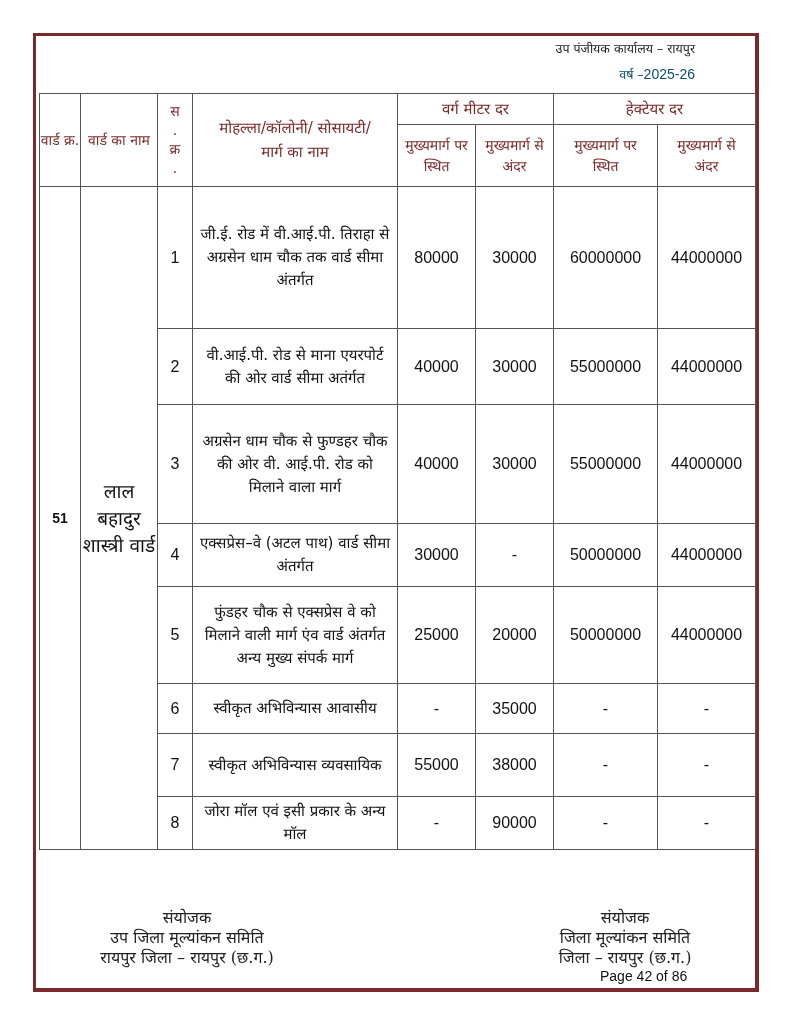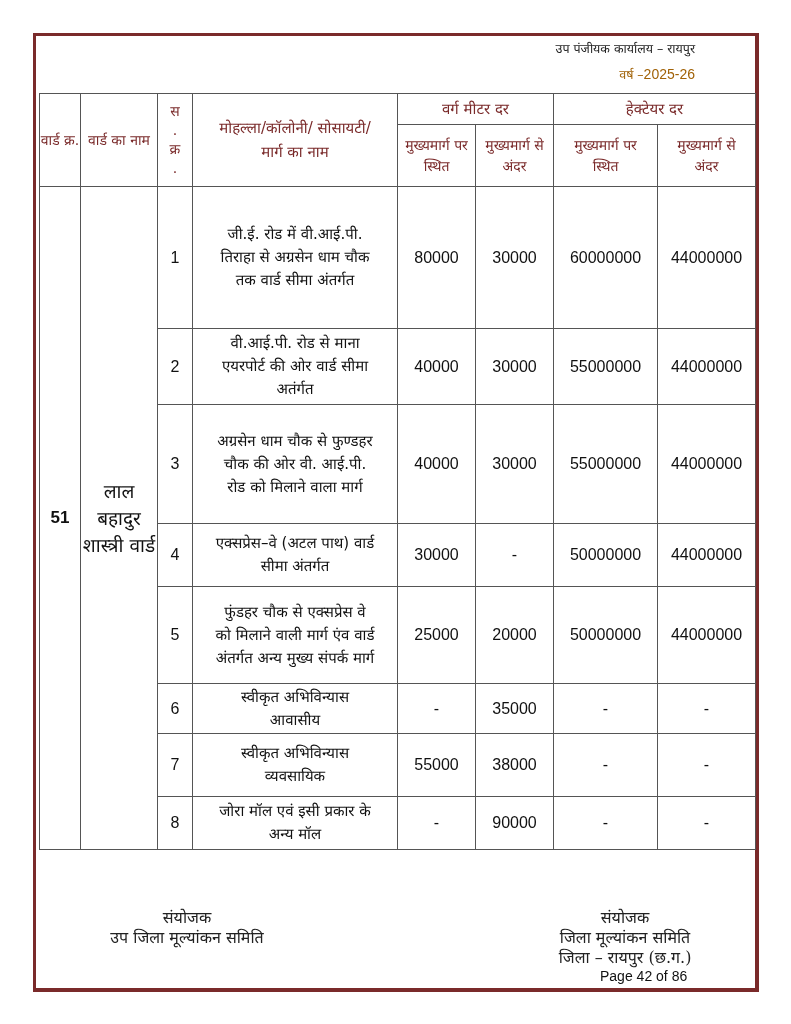--- a/index.html
+++ b/index.html
@@ -2,31 +2,31 @@
 <html><head>
 <meta charset="utf-8">
 <style>
   html, body { margin: 0; padding: 0; background: #ffffff; }
   body { width: 791px; height: 1024px; position: relative; overflow: hidden;
          font-family: "DejaVu Sans", sans-serif; color: #111; }
   .page-border { position: absolute; left: 33px; top: 33px; width: 719px; height: 952px;
          border: 3px solid #7a2a2a; border-right-width: 4px; border-bottom-width: 4px; box-sizing: content-box; }
   .office { position: absolute; right: 96px; top: 40px; font-family: "DejaVu Serif", serif;
          font-size: 12.5px; color: #222; text-align: left; }
-  .year { position: absolute; right: 96px; top: 66px; font-size: 13px; color: #a16207; text-align: right; }
+  .year { position: absolute; right: 96px; top: 66px; font-size: 13px; color: #0c4a6e; text-align: right; }
   .year .year-label { font-family: "DejaVu Serif", serif; font-size: 12.5px; }
   .year .year-val { font-family: "Liberation Sans", sans-serif; font-size: 14px; }
 
   table.rates { position: absolute; left: 39px; top: 93px; border-collapse: collapse; table-layout: fixed; width: 716px; }
   table.rates th, table.rates td { border: 1px solid #555; padding: 0; text-align: center; vertical-align: middle; }
   table.rates th { color: #7a2a2a; font-weight: normal; font-family: "DejaVu Sans", sans-serif; font-size: 14px; line-height: 21px; }
-  table.rates td.loc { font-family: "DejaVu Sans", sans-serif; font-size: 15px; line-height: 23px; color: #111; padding: 0 22px; }
+  table.rates td.loc { font-family: "DejaVu Sans", sans-serif; font-size: 15px; line-height: 23px; color: #111; padding: 0 6px; }
   table.rates td.num { font-family: "Liberation Sans", sans-serif; font-size: 16px; color: #111; }
   table.rates td.sno { font-family: "Liberation Sans", sans-serif; font-size: 16px; color: #111; }
-  table.rates td.wardno { font-family: "Liberation Sans", sans-serif; font-weight: bold; font-size: 17px; }
+  table.rates td.wardno { font-family: "Liberation Sans", sans-serif; font-weight: bold; font-size: 14px; }
   table.rates td.wardname { font-family: "DejaVu Sans", sans-serif; font-size: 19px; line-height: 27px; }
   .sno-head span { display: block; line-height: 19px; }
 
   .sig { position: absolute; font-family: "DejaVu Serif", serif; font-size: 16px; color: #222; text-align: center; line-height: 20px; }
   .sig-left { left: 72px; top: 908px; width: 230px; }
   .sig-right { left: 540px; top: 908px; width: 170px; }
   .page-num { position: absolute; left: 600px; top: 968px; font-family: "Liberation Sans", sans-serif; font-size: 14px; color: #111; }
   .page-num b { font-weight: normal; }
 </style>
 </head>
@@ -137,20 +137,21 @@
       <td class="num">90000</td>
       <td class="num">-</td>
       <td class="num">-</td>
     </tr>
   </tbody>
 </table>
 
 <div class="sig sig-left">
   <div>संयोजक</div>
   <div>उप जिला मूल्यांकन समिति</div>
+  <div>रायपुर जिला – रायपुर (छ.ग.)</div>
 </div>
 
 <div class="sig sig-right">
   <div>संयोजक</div>
   <div>जिला मूल्यांकन समिति</div>
   <div>जिला – रायपुर (छ.ग.)</div>
 </div>
 
 <div class="page-num">
   <span>Page</span>

